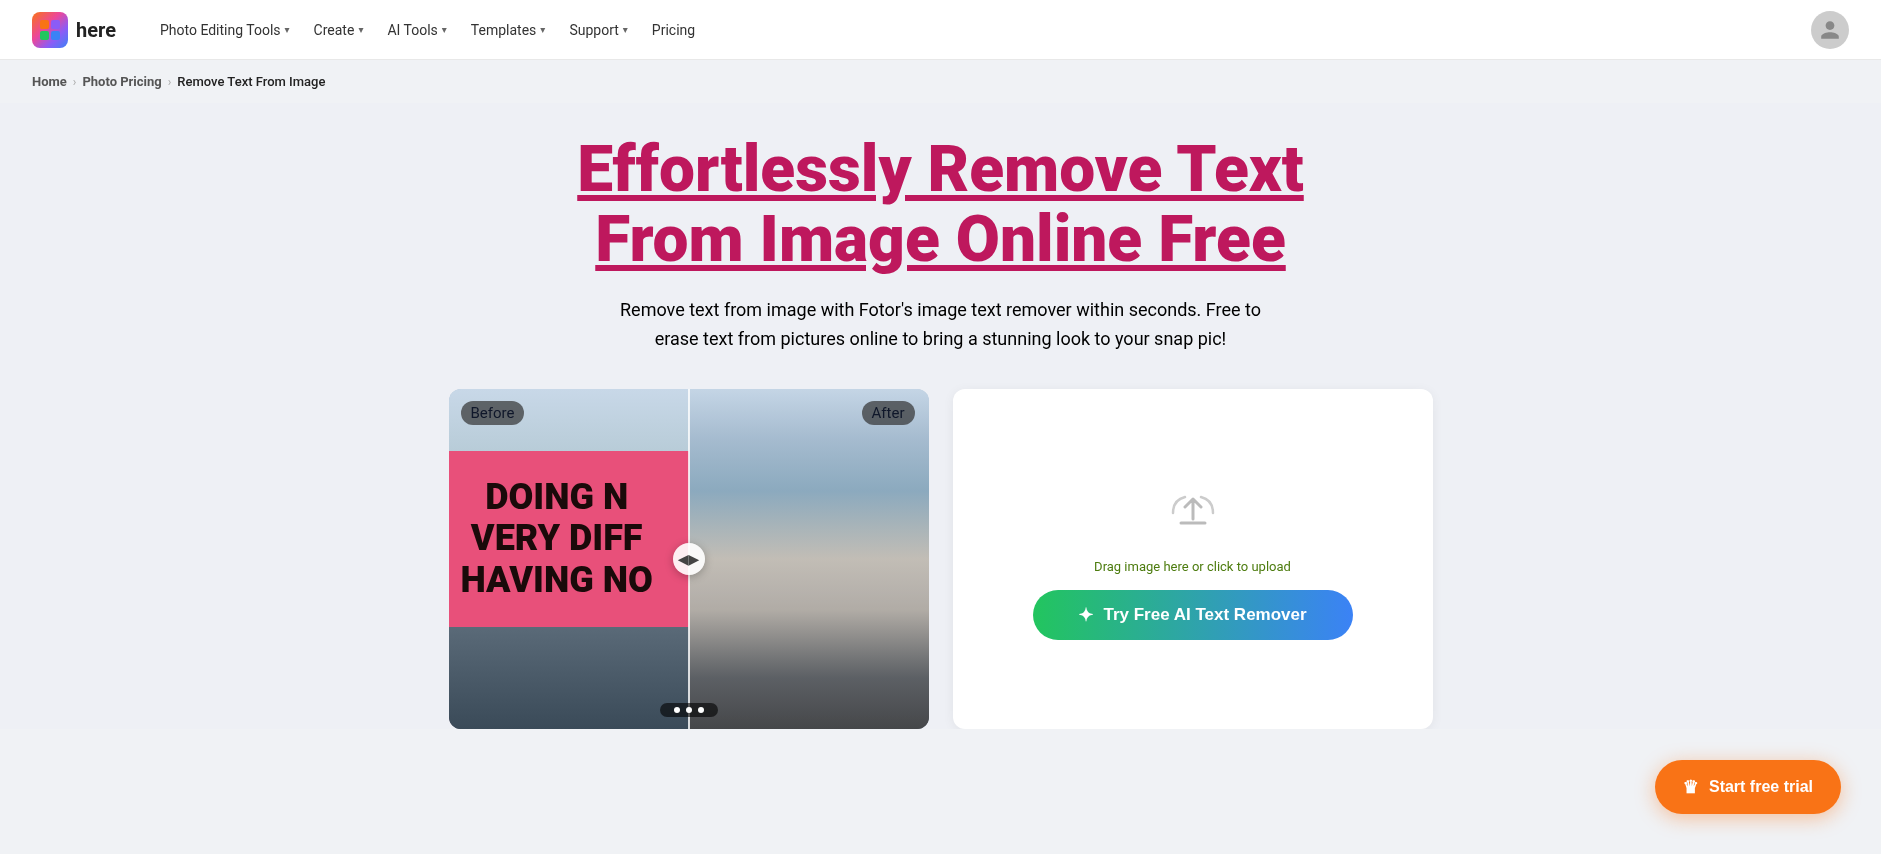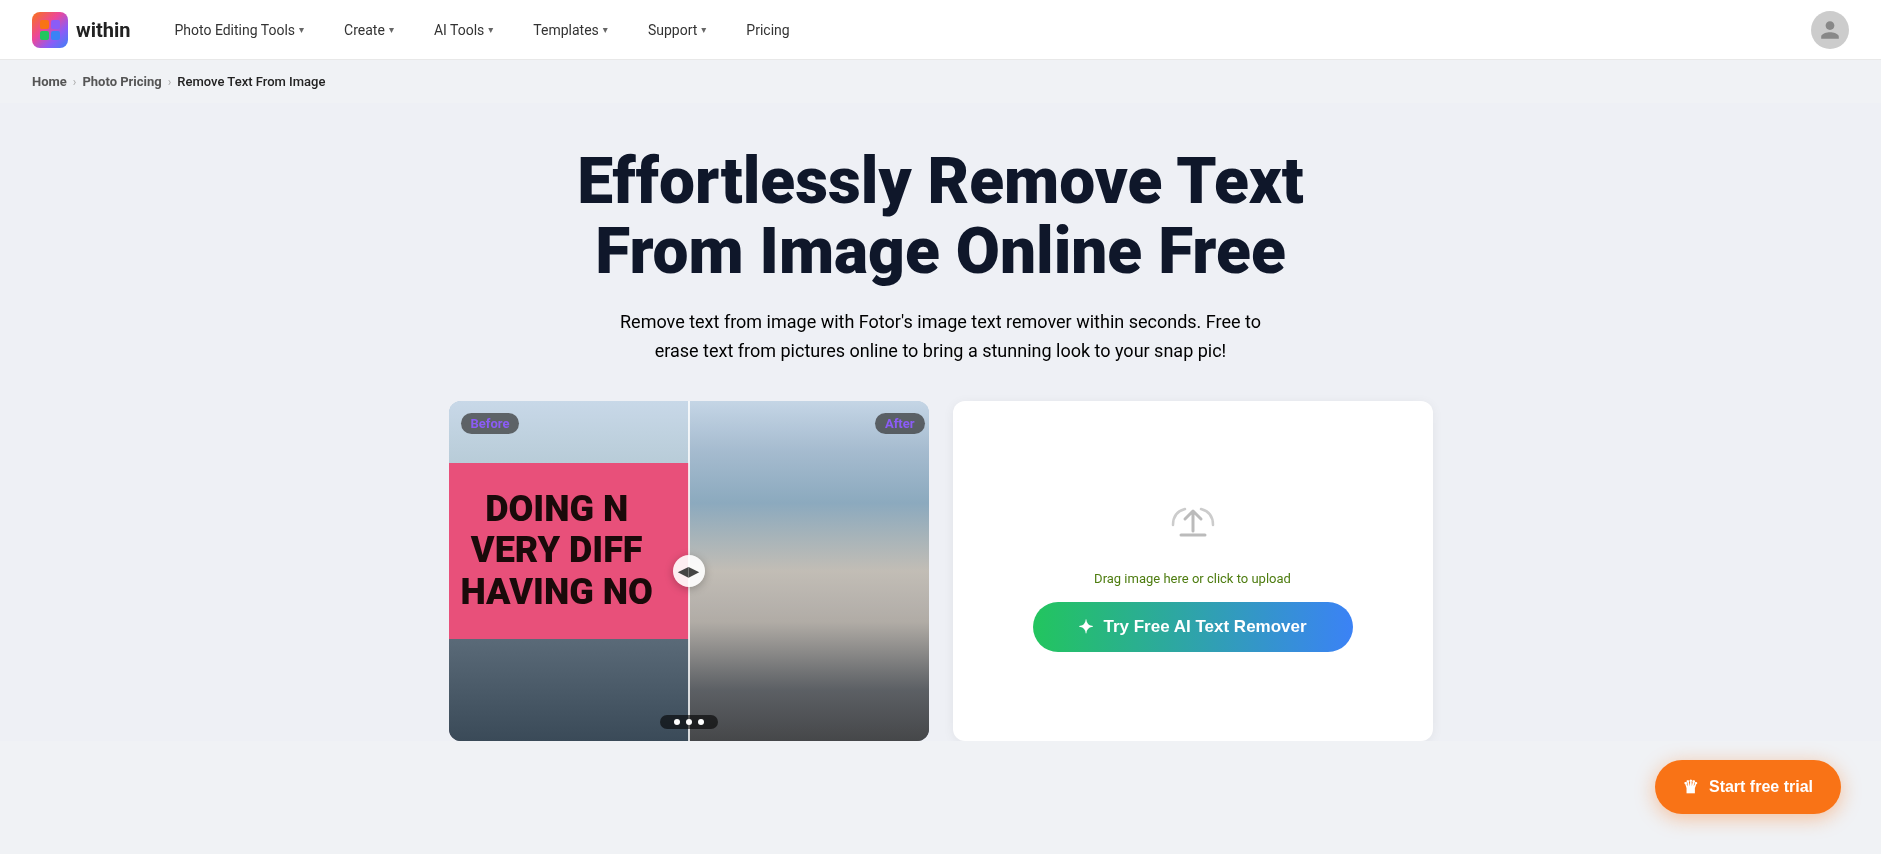--- a/index.html
+++ b/index.html
@@ -19,21 +19,21 @@
       justify-content: space-between;
     }
     .nav-left { display: flex; align-items: center; gap: 8px; }
     .logo-wrap { display: flex; align-items: center; gap: 8px; margin-right: 24px; cursor: pointer; }
     .logo-icon {
       width: 36px; height: 36px; border-radius: 8px;
       background: linear-gradient(135deg, #f97316 0%, #ec4899 40%, #8b5cf6 70%, #3b82f6 100%);
       display: flex; align-items: center; justify-content: center;
     }
     .logo-text { font-size: 20px; font-weight: 700; color: #222; }
-    .nav-items { display: flex; align-items: flex-end; gap: 16px; }
+    .nav-items { display: flex; align-items: flex-end; gap: 0; }
     .nav-item {
       display: flex; align-items: center; gap: 4px;
       padding: 6px 12px; border-radius: 6px;
       font-size: 14px; color: #333; cursor: pointer;
       white-space: nowrap;
     }
     .chevron-down { font-size: 10px; color: #666; }
     .nav-right { display: flex; align-items: center; }
     .avatar-btn {
       width: 38px; height: 38px; border-radius: 50%;
@@ -54,24 +54,25 @@
 
     
     .hero {
       background: #eef0f5;
       text-align: center;
       padding: 32px 24px 0;
     }
     .hero-title {
       font-size: 64px;
       font-weight: 900;
-      color: #0f172a;
+      color: #be185d;
       line-height: 1.1;
       max-width: 900px;
-      margin: 12px auto 20px;
+      margin: 0 auto 20px;
+      text-decoration: underline;
     }
     .hero-subtitle {
       font-size: 18px;
       color: #000000;
       max-width: 660px;
       margin: 0 auto 36px;
       line-height: 1.6;
     }
 
     
@@ -119,28 +120,28 @@
     }
     .building-overlay {
       position: absolute; top: 0; left: 0; right: 0; bottom: 0;
       background: linear-gradient(180deg, #c8d8e8 0%, #a8bdd0 15%, #8facc0 30%, #d4c8b8 50%, #c4b8a8 65%, #646464 85%, #484848 100%);
       opacity: 0.85;
     }
     .label-before, .label-after {
       position: absolute;
       top: 12px;
       background: rgba(50,50,50,0.7);
-      color: #8b5cf6;
-      font-size: 13px;
+      color: #0f172a;
+      font-size: 15px;
       padding: 3px 10px;
       border-radius: 20px;
-      font-weight: 700;
+      font-weight: 400;
     }
     .label-before { left: 12px; }
-    .label-after { right: 4px; }
+    .label-after { right: 14px; }
     .divider-line {
       position: absolute;
       left: 50%;
       top: 0; bottom: 0;
       width: 2px;
       background: rgba(255,255,255,0.8);
       transform: translateX(-50%);
     }
     .drag-handle {
       position: absolute;
@@ -245,21 +246,21 @@
   <div class="nav-left">
     <div class="logo-wrap">
       <div class="logo-icon">
         <svg width="22" height="22" viewBox="0 0 22 22" fill="none">
           <rect x="1" y="1" width="9" height="9" rx="2" fill="#f97316"></rect>
           <rect x="12" y="1" width="9" height="9" rx="2" fill="#8b5cf6"></rect>
           <rect x="1" y="12" width="9" height="9" rx="2" fill="#22c55e"></rect>
           <rect x="12" y="12" width="9" height="9" rx="2" fill="#3b82f6"></rect>
         </svg>
       </div>
-      <span class="logo-text">within</span>
+      <span class="logo-text">here</span>
     </div>
     <div class="nav-items">
       <div class="nav-item">
         <span>Photo Editing Tools</span>
         <span class="chevron-down">▾</span>
       </div>
       <div class="nav-item">
         <span>Create</span>
         <span class="chevron-down">▾</span>
       </div>

